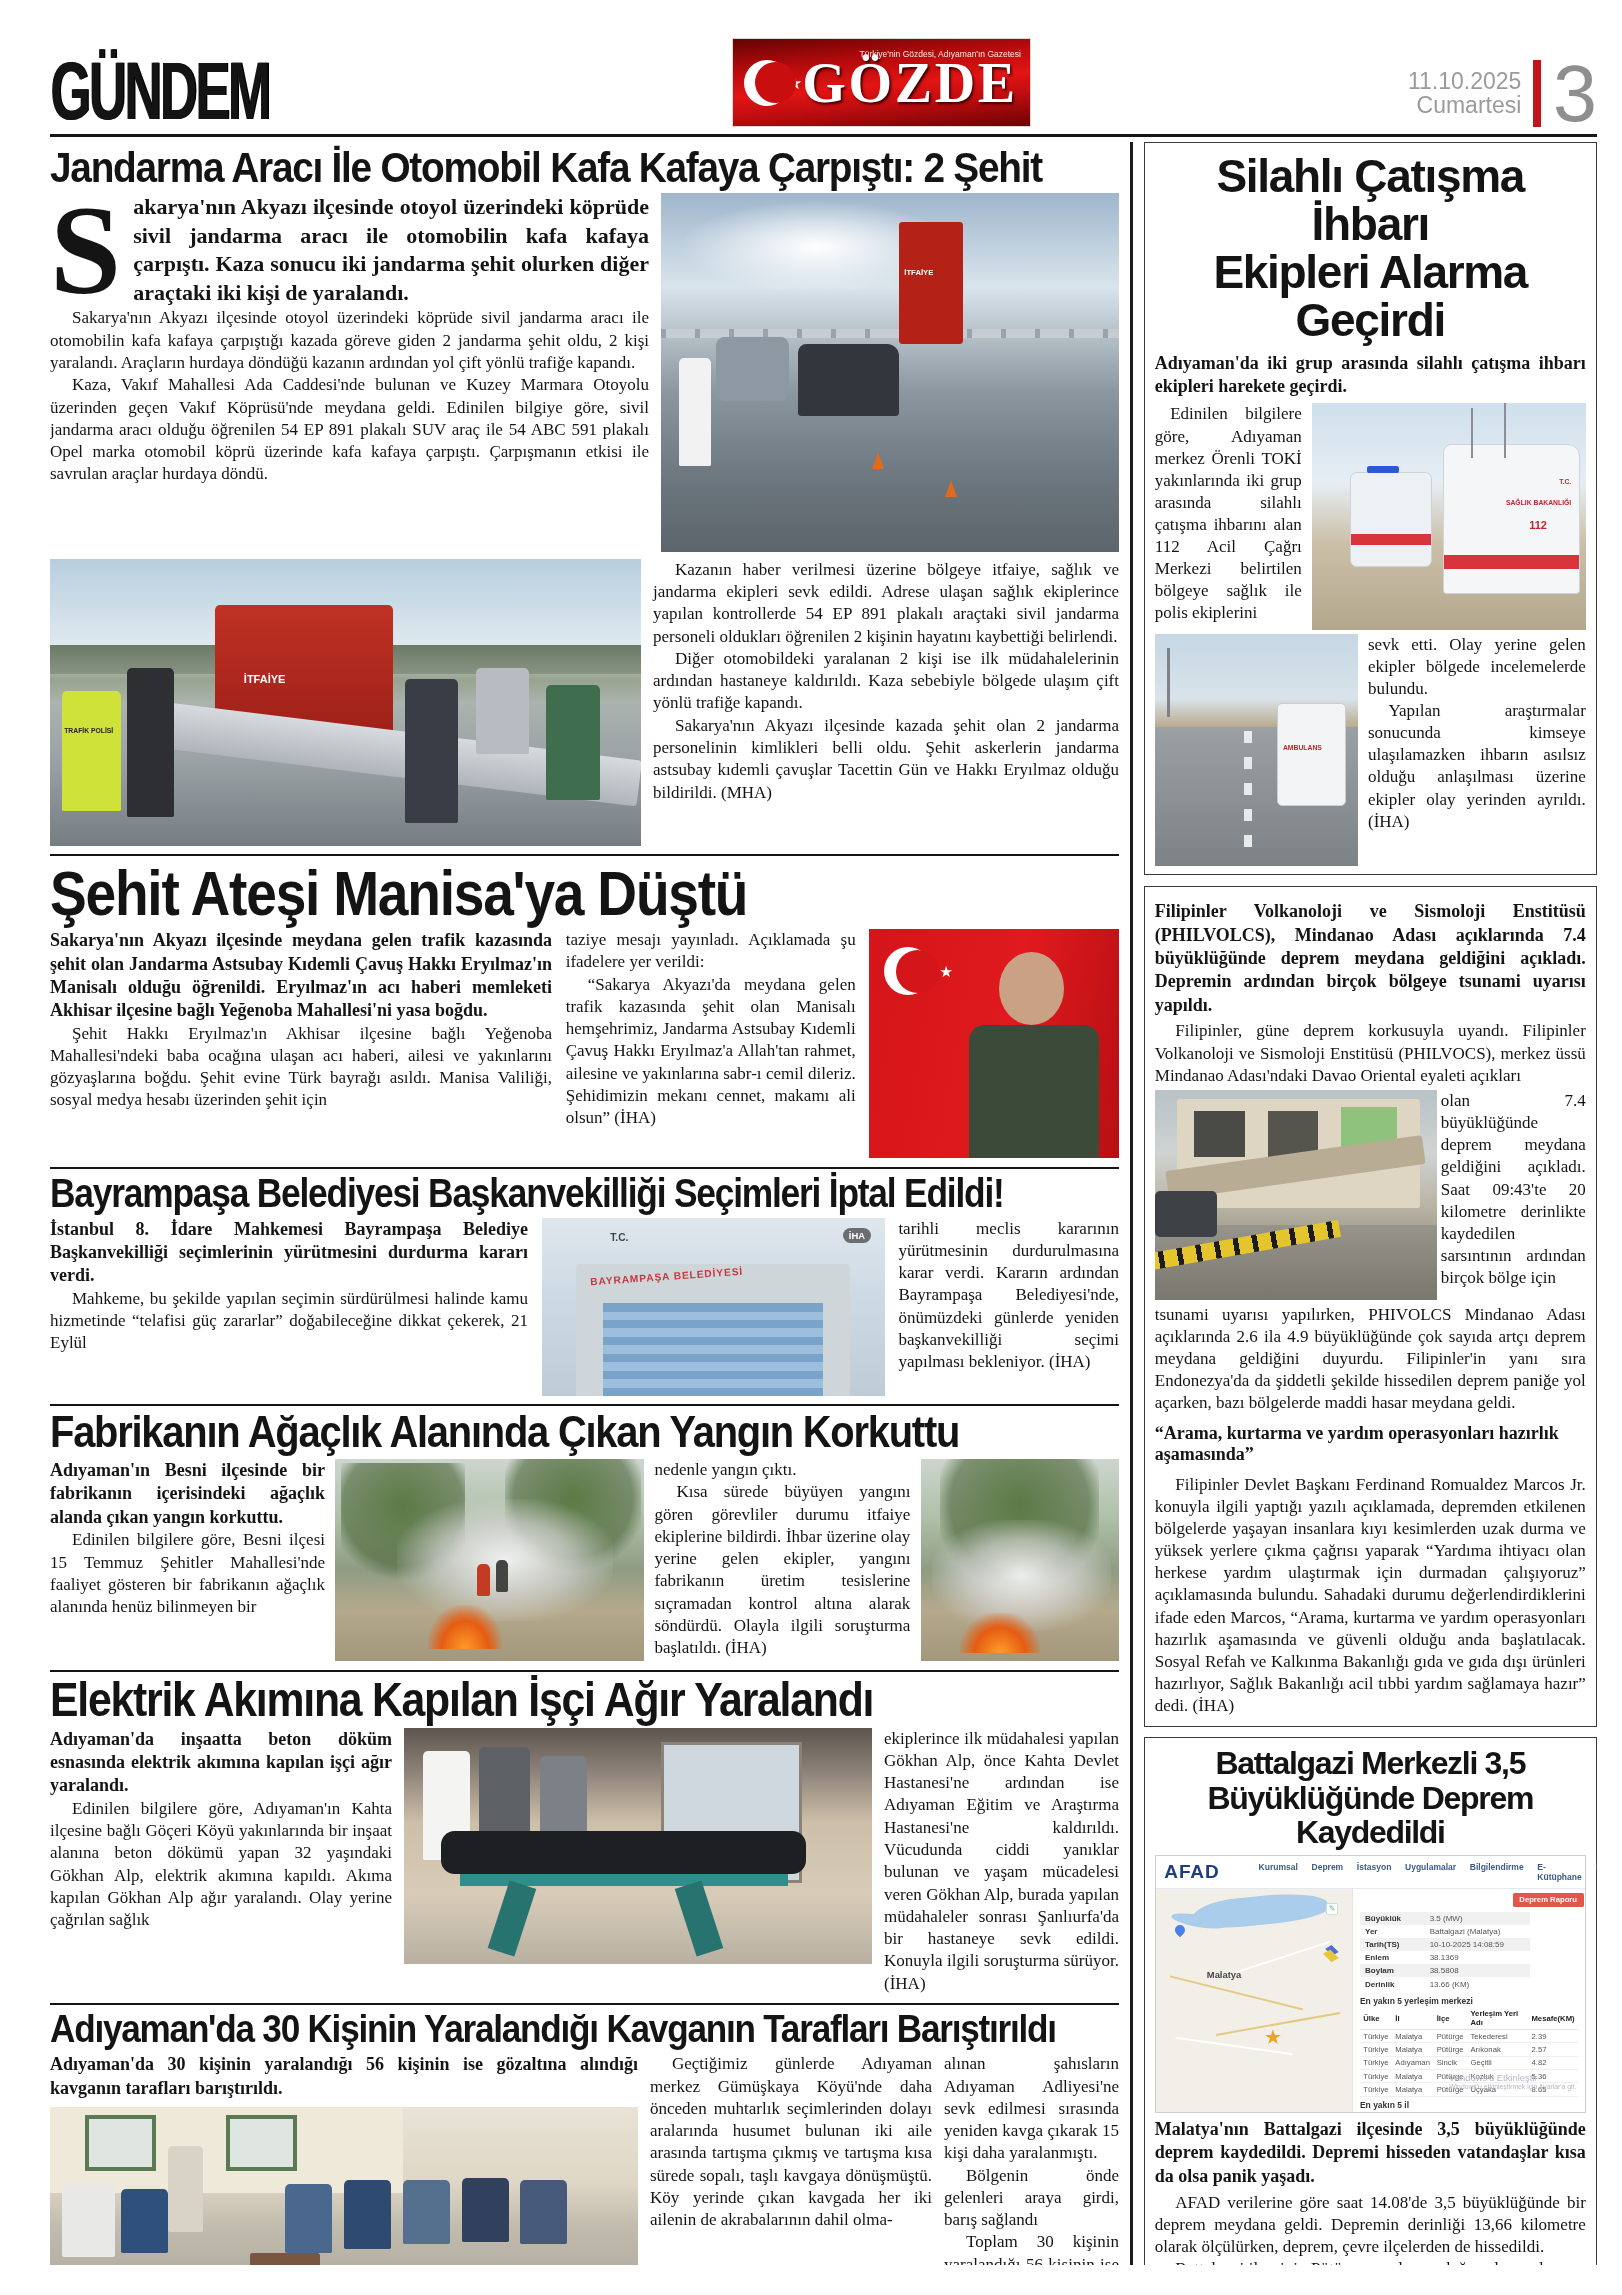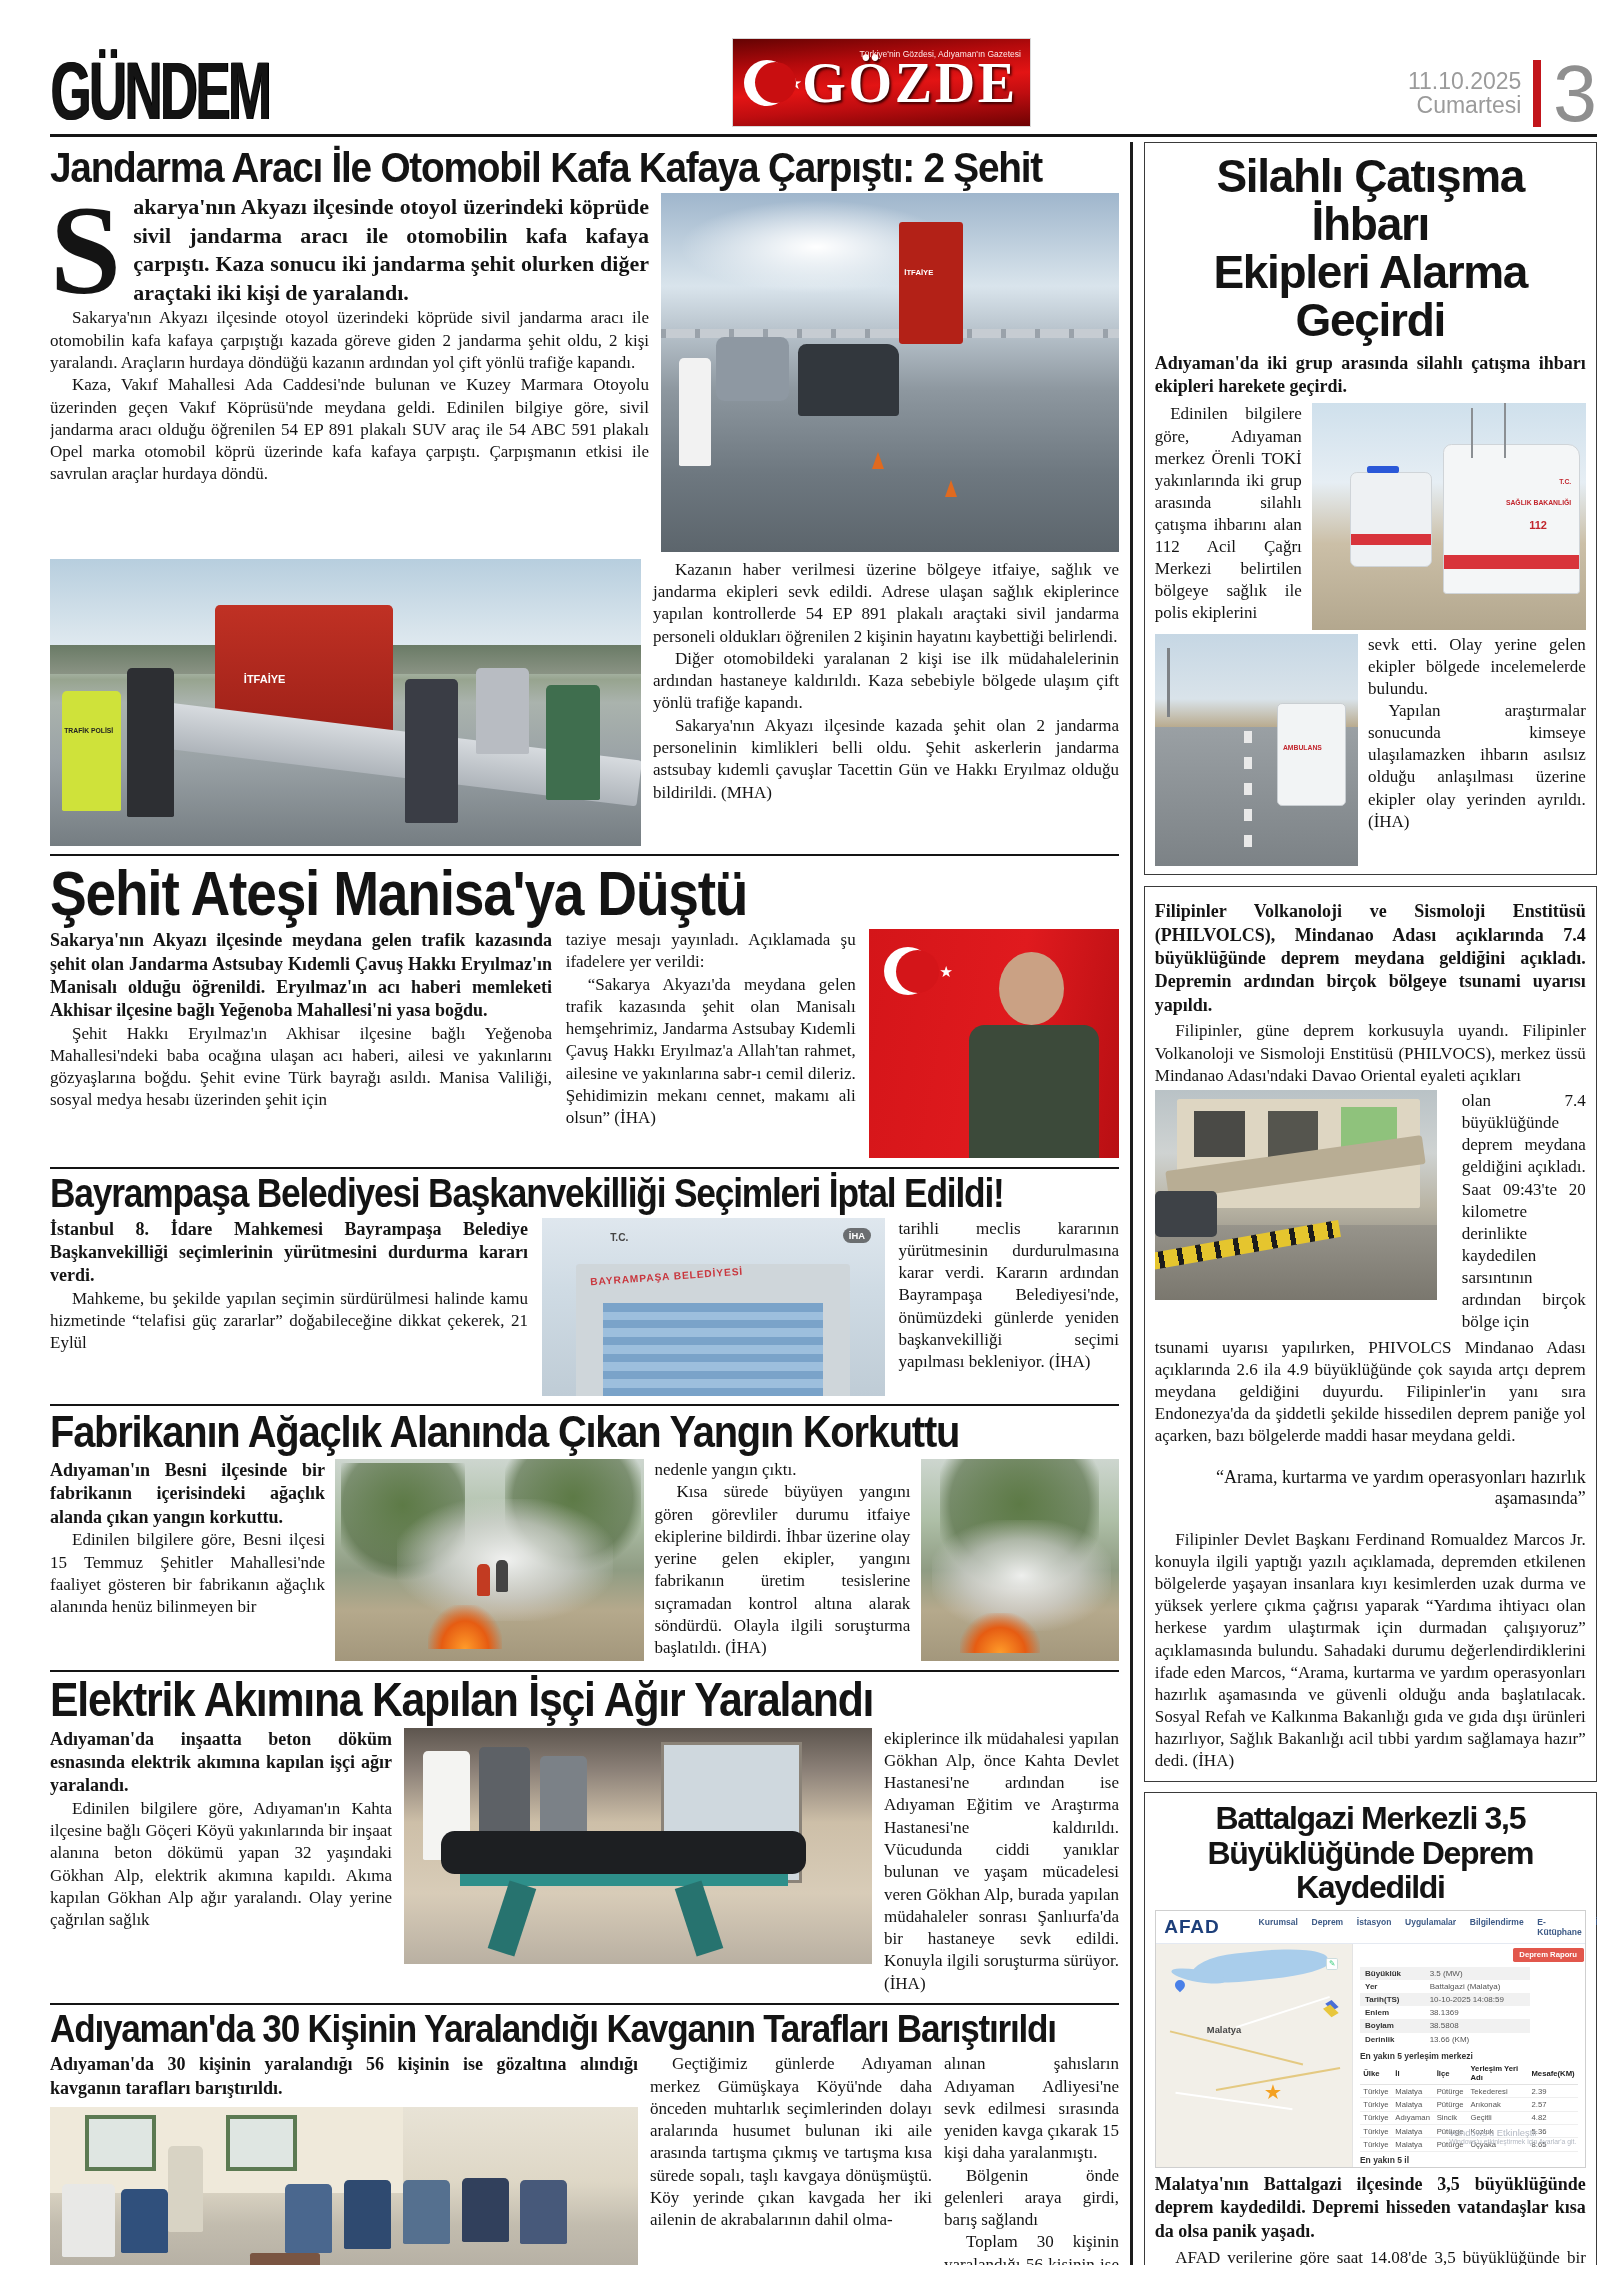--- a/index.html
+++ b/index.html
@@ -81,24 +81,24 @@
 .rbox{border:1.7px solid #3a3a3a;padding:8.5px 10.2px}
 .rbox .hl{text-align:center}
 .rbt{font-size:17px;line-height:1.3;text-align:justify}
 .rbt p{text-indent:20.5px}
 .sl-r1{display:flex;gap:10.2px;margin-top:5.1px}
 .sl-t1{width:147px;flex:none}
 .ph-amb2{flex:1;height:227px;background:linear-gradient(180deg,#cfe0ec 0%,#e6eef4 35%,#cbbfa7 62%,#b3a78e 100%)}
 .sl-r2{display:flex;gap:10.2px;margin-top:3.4px}
 .ph-ambroad{width:203px;height:232px;background:linear-gradient(180deg,#c6d7e4 0%,#d9e3ea 28%,#b9ab8f 40%,#9a9d9e 55%,#868b8e 100%)}
 .sl-t2{flex:1}
-.fp-row{display:flex;gap:25px;margin:3.4px 0}
+.fp-row{display:flex;gap:4px;margin:3.4px 0}
 .ph-quake{width:282px;height:210px;background:linear-gradient(180deg,#b9c2c6 0%,#cfd3d2 30%,#b9b4a4 55%,#8f8c82 80%,#76736b 100%)}
 .fp-wrap{flex:1}
-.fp-sub{font-weight:normal;text-align:right;font-size:18px;margin:20px 0}
+.fp-sub{font-weight:bold;text-align:left;font-size:18px;margin:9px 0}
 
 .afad{border:0.9px solid #cfcfcf;background:#fff;height:258px;margin:5.1px 0;font-family:"Liberation Sans",sans-serif;display:flex;flex-direction:column}
 .af-head{display:flex;align-items:center;gap:8.5px;padding:5.1px 8.5px;border-bottom:1.7px solid #e4e9f2}
 .af-logo{font-size:19px;font-weight:bold;color:#1d3f7a;letter-spacing:0.9px;position:relative}
 .af-mini{width:44px;height:13.7px;background:repeating-linear-gradient(180deg,#b9c2d4 0 1.7px,#fff 1.7px 4.3px)}
 .af-nav{display:flex;gap:13.7px;margin-left:22px;flex:1;justify-content:space-between}
 .af-nav span{font-size:8.5px;font-weight:bold;color:#3d5a86}
 .af-body{display:flex;flex:1;min-height:0}
 .af-map{width:46%;background:#f2efe8;position:relative;border-right:0.9px solid #e4e4e4;overflow:hidden}
 .lake{position:absolute;top:6.8px;left:18%;width:70%;height:29px;background:#a9cdeb;border-radius:40% 60% 50% 50%/70% 60% 40% 50%;transform:rotate(-6deg)}

